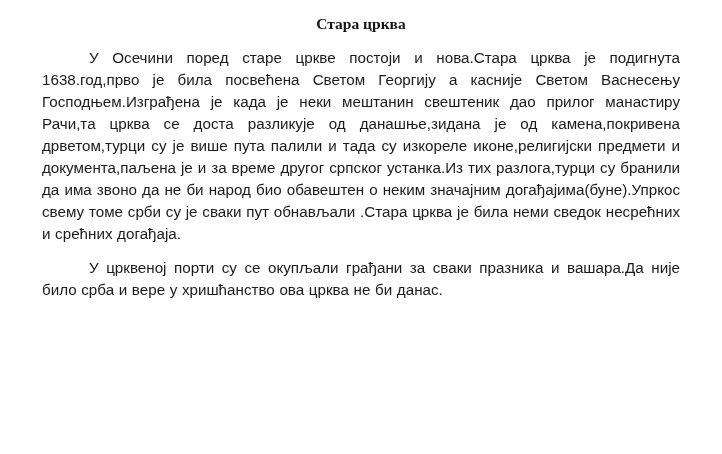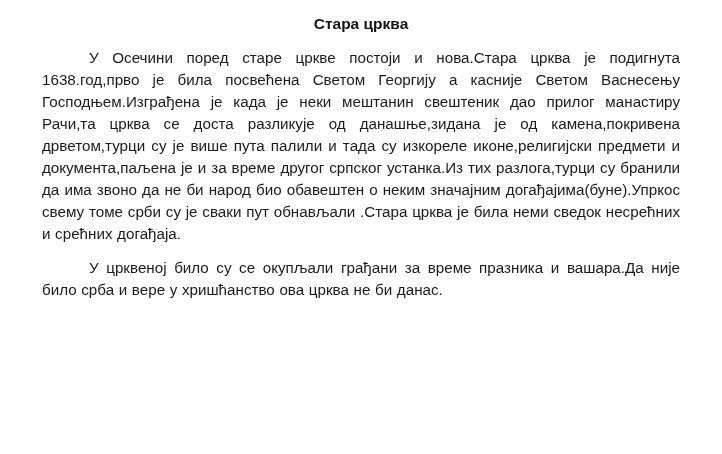--- a/index.html
+++ b/index.html
@@ -21,33 +21,34 @@
     padding: 13px 42px 0 42px;
     background: #ffffff;
   }
   .doc-title {
     text-align: center;
     font-weight: bold;
     font-size: 15.5px;
     line-height: 22px;
     margin: 0 0 12px 0;
     color: #141414;
+    font-family: Liberation Serif, serif;
   }
   .doc-paragraph {
     font-size: 15.2px;
     line-height: 22px;
     text-align: justify;
     text-indent: 47px;
     margin: 0 0 12px 0;
     word-spacing: 0.4px;
   }
 </style>
 </head>
 <body>
 
 <div class="page">
   <h1 class="doc-title">Стара црква</h1>
 
 
   <p class="doc-paragraph">У Осечини поред старе цркве постоји и нова.Стара црква је подигнута 1638.год,прво је била посвећена Светом Георгију а касније Светом Васнесењу Господњем.Изграђена је када је неки мештанин свештеник дао прилог манастиру Рачи,та црква се доста разликује од данашње,зидана је од камена,покривена дрветом,турци су је више пута палили и тада су изкореле иконе,религијски предмети и документа,паљена је и за време другог српског устанка.Из тих разлога,турци су бранили да има звоно да не би народ био обавештен о неким значајним догађајима(буне).Упркос свему томе срби су је сваки пут обнављали .Стара црква је била неми сведок несрећних и срећних догађаја.</p>
 
-  <p class="doc-paragraph">У црквеној било су се окупљали грађани за време празника и вашара.Да није било срба и вере у хришћанство ова црква не би данас.</p>
+  <p class="doc-paragraph">У црквеној порти су се окупљали грађани за сваки празника и вашара.Да није било срба и вере у хришћанство ова црква не би данас.</p>
 </div>
 
 </body></html>

